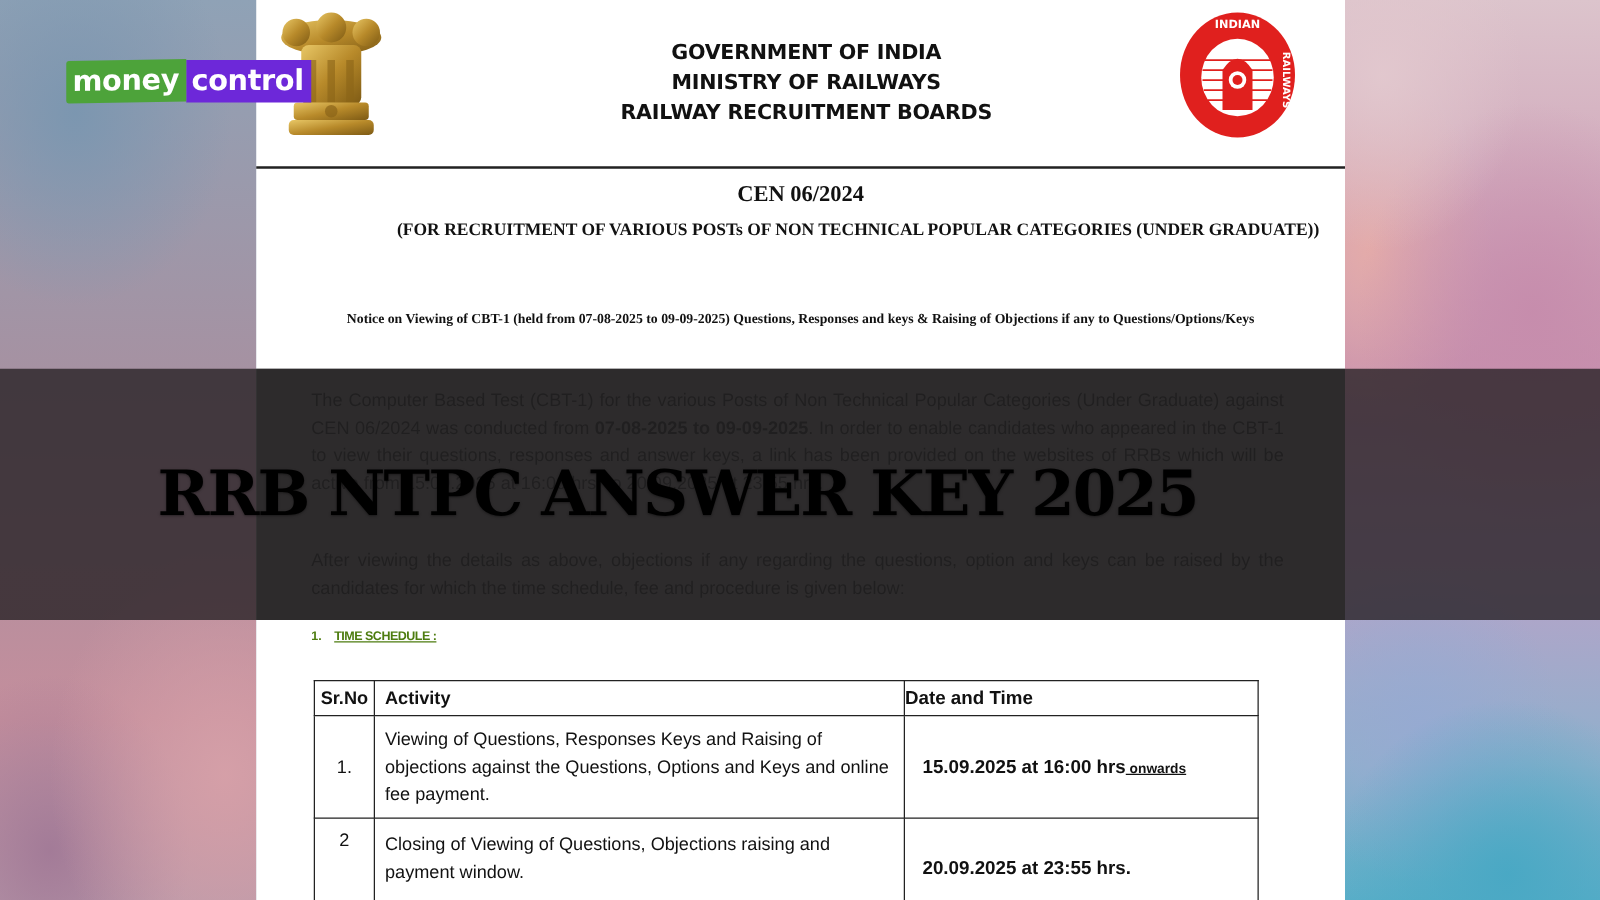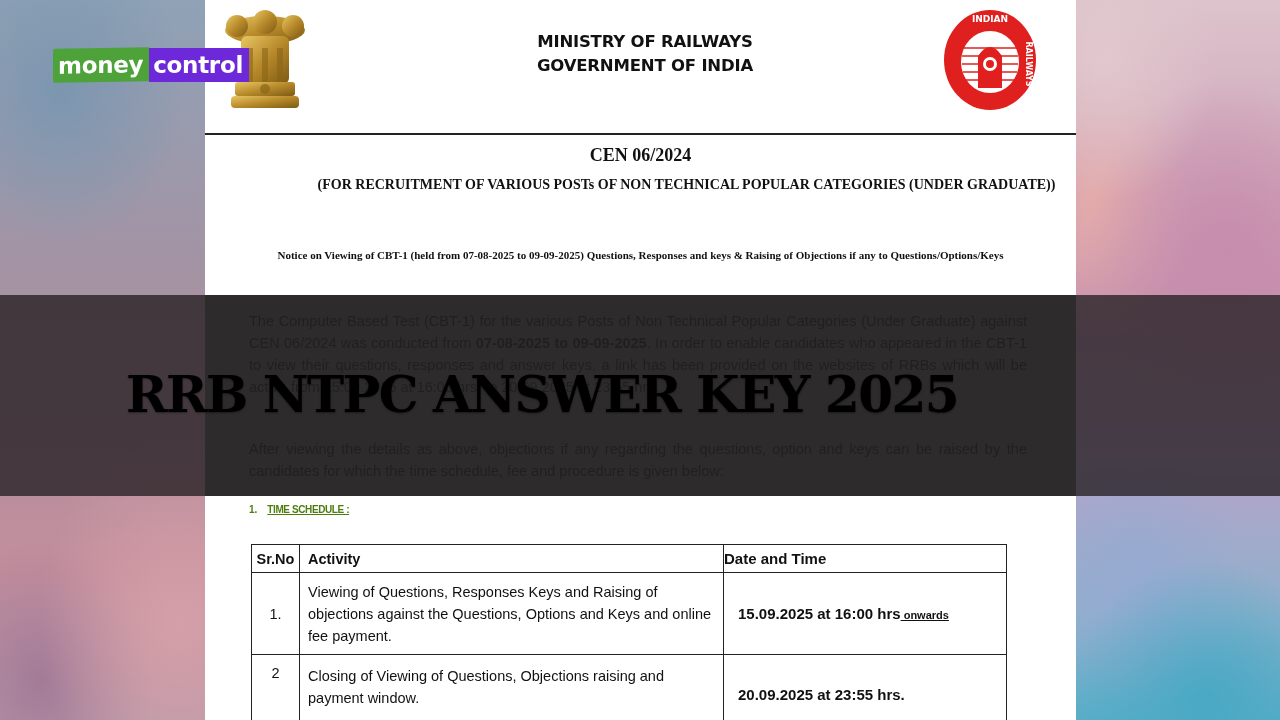--- a/index.html
+++ b/index.html
@@ -121,22 +121,23 @@
     <rect x="24" y="28" width="48" height="48" rx="6" fill="url(#gold)"></rect>
     <rect x="30" y="40" width="6" height="34" fill="#8a6418" opacity="0.6"></rect>
     <rect x="45" y="40" width="6" height="34" fill="#8a6418" opacity="0.6"></rect>
     <rect x="60" y="40" width="6" height="34" fill="#8a6418" opacity="0.6"></rect>
     <rect x="18" y="74" width="60" height="14" rx="3" fill="url(#gold)"></rect>
     <circle cx="48" cy="81" r="5" fill="#8a6418" opacity="0.7"></circle>
     <rect x="14" y="88" width="68" height="12" rx="4" fill="url(#gold)"></rect>
   </svg>
 
   <div class="gov-header">
+    <div>GOVERNMENT OF INDIA</div>
     <div>MINISTRY OF RAILWAYS</div>
-    <div>GOVERNMENT OF INDIA</div>
+    <div>RAILWAY RECRUITMENT BOARDS</div>
   </div>
 
   <svg class="rail-logo" viewBox="0 0 100 104">
     <defs>
       <path id="arc" d="M 20 52 A 30 32 0 0 1 80 52"></path>
     </defs>
     <ellipse cx="50" cy="52" rx="46" ry="50" fill="#e0201e"></ellipse>
     <ellipse cx="50" cy="54" rx="29" ry="31" fill="#ffffff"></ellipse>
     <g stroke="#e0201e" stroke-width="1.4">
       <line x1="24" y1="40" x2="76" y2="40"></line>

